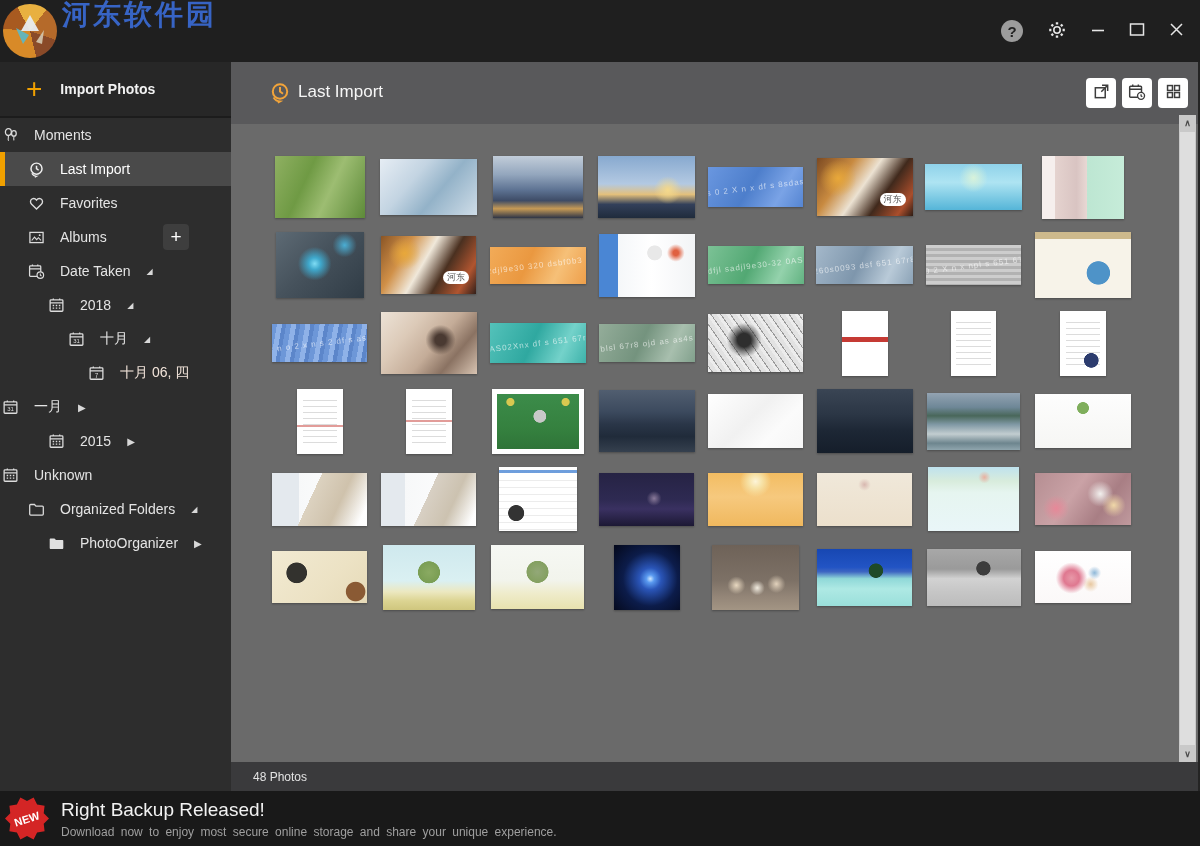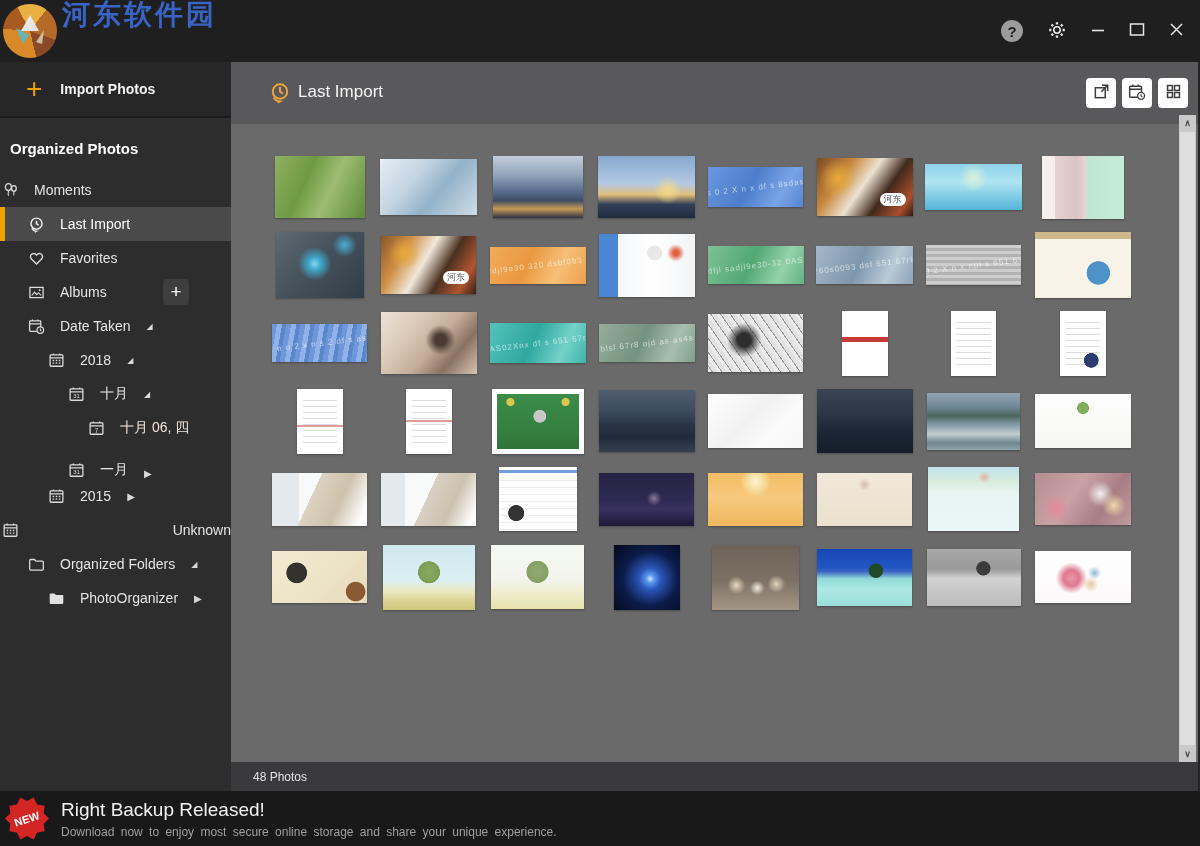--- a/index.html
+++ b/index.html
@@ -116,21 +116,20 @@
           </svg></span>
     </button>
   </div>
 </div>
 
 <div class="sidebar">
   <div class="import-row">
     <span class="plus-ic">+</span>
     <span class="import-lab">Import Photos</span>
   </div>
-  <div class="side-header">Organized Photos</div>
   <div>
       <div class="side-item" style="">
         <span class="s-ic">
           <svg width="17" height="17" viewBox="0 0 16 16">
             <ellipse cx="6" cy="4.8" rx="2.8" ry="3.2" fill="none" stroke="#dcdcdc" stroke-width="1.2"></ellipse>
             <ellipse cx="11.2" cy="6" rx="2.2" ry="2.6" fill="none" stroke="#dcdcdc" stroke-width="1.2"></ellipse>
             <path d="M6 8c.5 2-1 3 .2 5M11.2 8.6c.3 1.6-.8 2.4.2 4" fill="none" stroke="#dcdcdc" stroke-width="1"></path>
           </svg>
         </span>
         <span class="s-lab">Moments</span>
@@ -201,21 +200,21 @@
       <div class="side-item" style="padding-left: 86px;">
         <span class="s-ic">
           <svg width="17" height="17" viewBox="0 0 16 16">
             <rect x="2" y="2.8" width="12" height="10.6" rx=".8" fill="none" stroke="#dcdcdc" stroke-width="1.2"></rect>
             <path d="M2 5.6h12M5 2.8V1.4M11 2.8V1.4" stroke="#dcdcdc" stroke-width="1.2"></path>
             <text x="8" y="11.8" text-anchor="middle" font-size="6" fill="#dcdcdc" font-family="Liberation Sans, sans-serif">7</text>
           </svg>
         </span>
         <span class="s-lab day">十月 06, 四</span>
       </div>
-      <div class="side-item" style="padding-left: 66px; align-items: flex-end;">
+      <div class="side-item" style="">
         <span class="s-ic">
           <svg width="17" height="17" viewBox="0 0 16 16">
             <rect x="2" y="2.8" width="12" height="10.6" rx=".8" fill="none" stroke="#dcdcdc" stroke-width="1.2"></rect>
             <path d="M2 5.6h12M5 2.8V1.4M11 2.8V1.4" stroke="#dcdcdc" stroke-width="1.2"></path>
             <text x="8" y="11.6" text-anchor="middle" font-size="5.6" fill="#dcdcdc" font-family="Liberation Sans, sans-serif">31</text>
           </svg>
         </span>
         <span class="s-lab">一月</span>
         <span class="exp closed">▶</span>
       </div>
@@ -223,21 +222,21 @@
         <span class="s-ic">
           <svg width="17" height="17" viewBox="0 0 16 16">
             <rect x="2" y="2.8" width="12" height="10.6" rx=".8" fill="none" stroke="#dcdcdc" stroke-width="1.2"></rect>
             <path d="M2 5.6h12M5 2.8V1.4M11 2.8V1.4" stroke="#dcdcdc" stroke-width="1.2"></path>
             <path d="M4.4 8h1.4M7.3 8h1.4M10.2 8h1.4M4.4 10.4h1.4M7.3 10.4h1.4M10.2 10.4h1.4" stroke="#dcdcdc" stroke-width="1.2"></path>
           </svg>
         </span>
         <span class="s-lab">2015</span>
         <span class="exp closed">▶</span>
       </div>
-      <div class="side-item" style=" justify-content: space-between;">
+      <div class="side-item" style="">
         <span class="s-ic">
           <svg width="17" height="17" viewBox="0 0 16 16">
             <rect x="2" y="2.8" width="12" height="10.6" rx=".8" fill="none" stroke="#dcdcdc" stroke-width="1.2"></rect>
             <path d="M2 5.6h12M5 2.8V1.4M11 2.8V1.4" stroke="#dcdcdc" stroke-width="1.2"></path>
             <path d="M4.4 8h1.4M7.3 8h1.4M10.2 8h1.4M4.4 10.4h1.4M7.3 10.4h1.4M10.2 10.4h1.4" stroke="#dcdcdc" stroke-width="1.2"></path>
           </svg>
         </span>
         <span class="s-lab">Unknown</span>
       </div>
       <div class="side-item" style="padding-left: 26px;">

